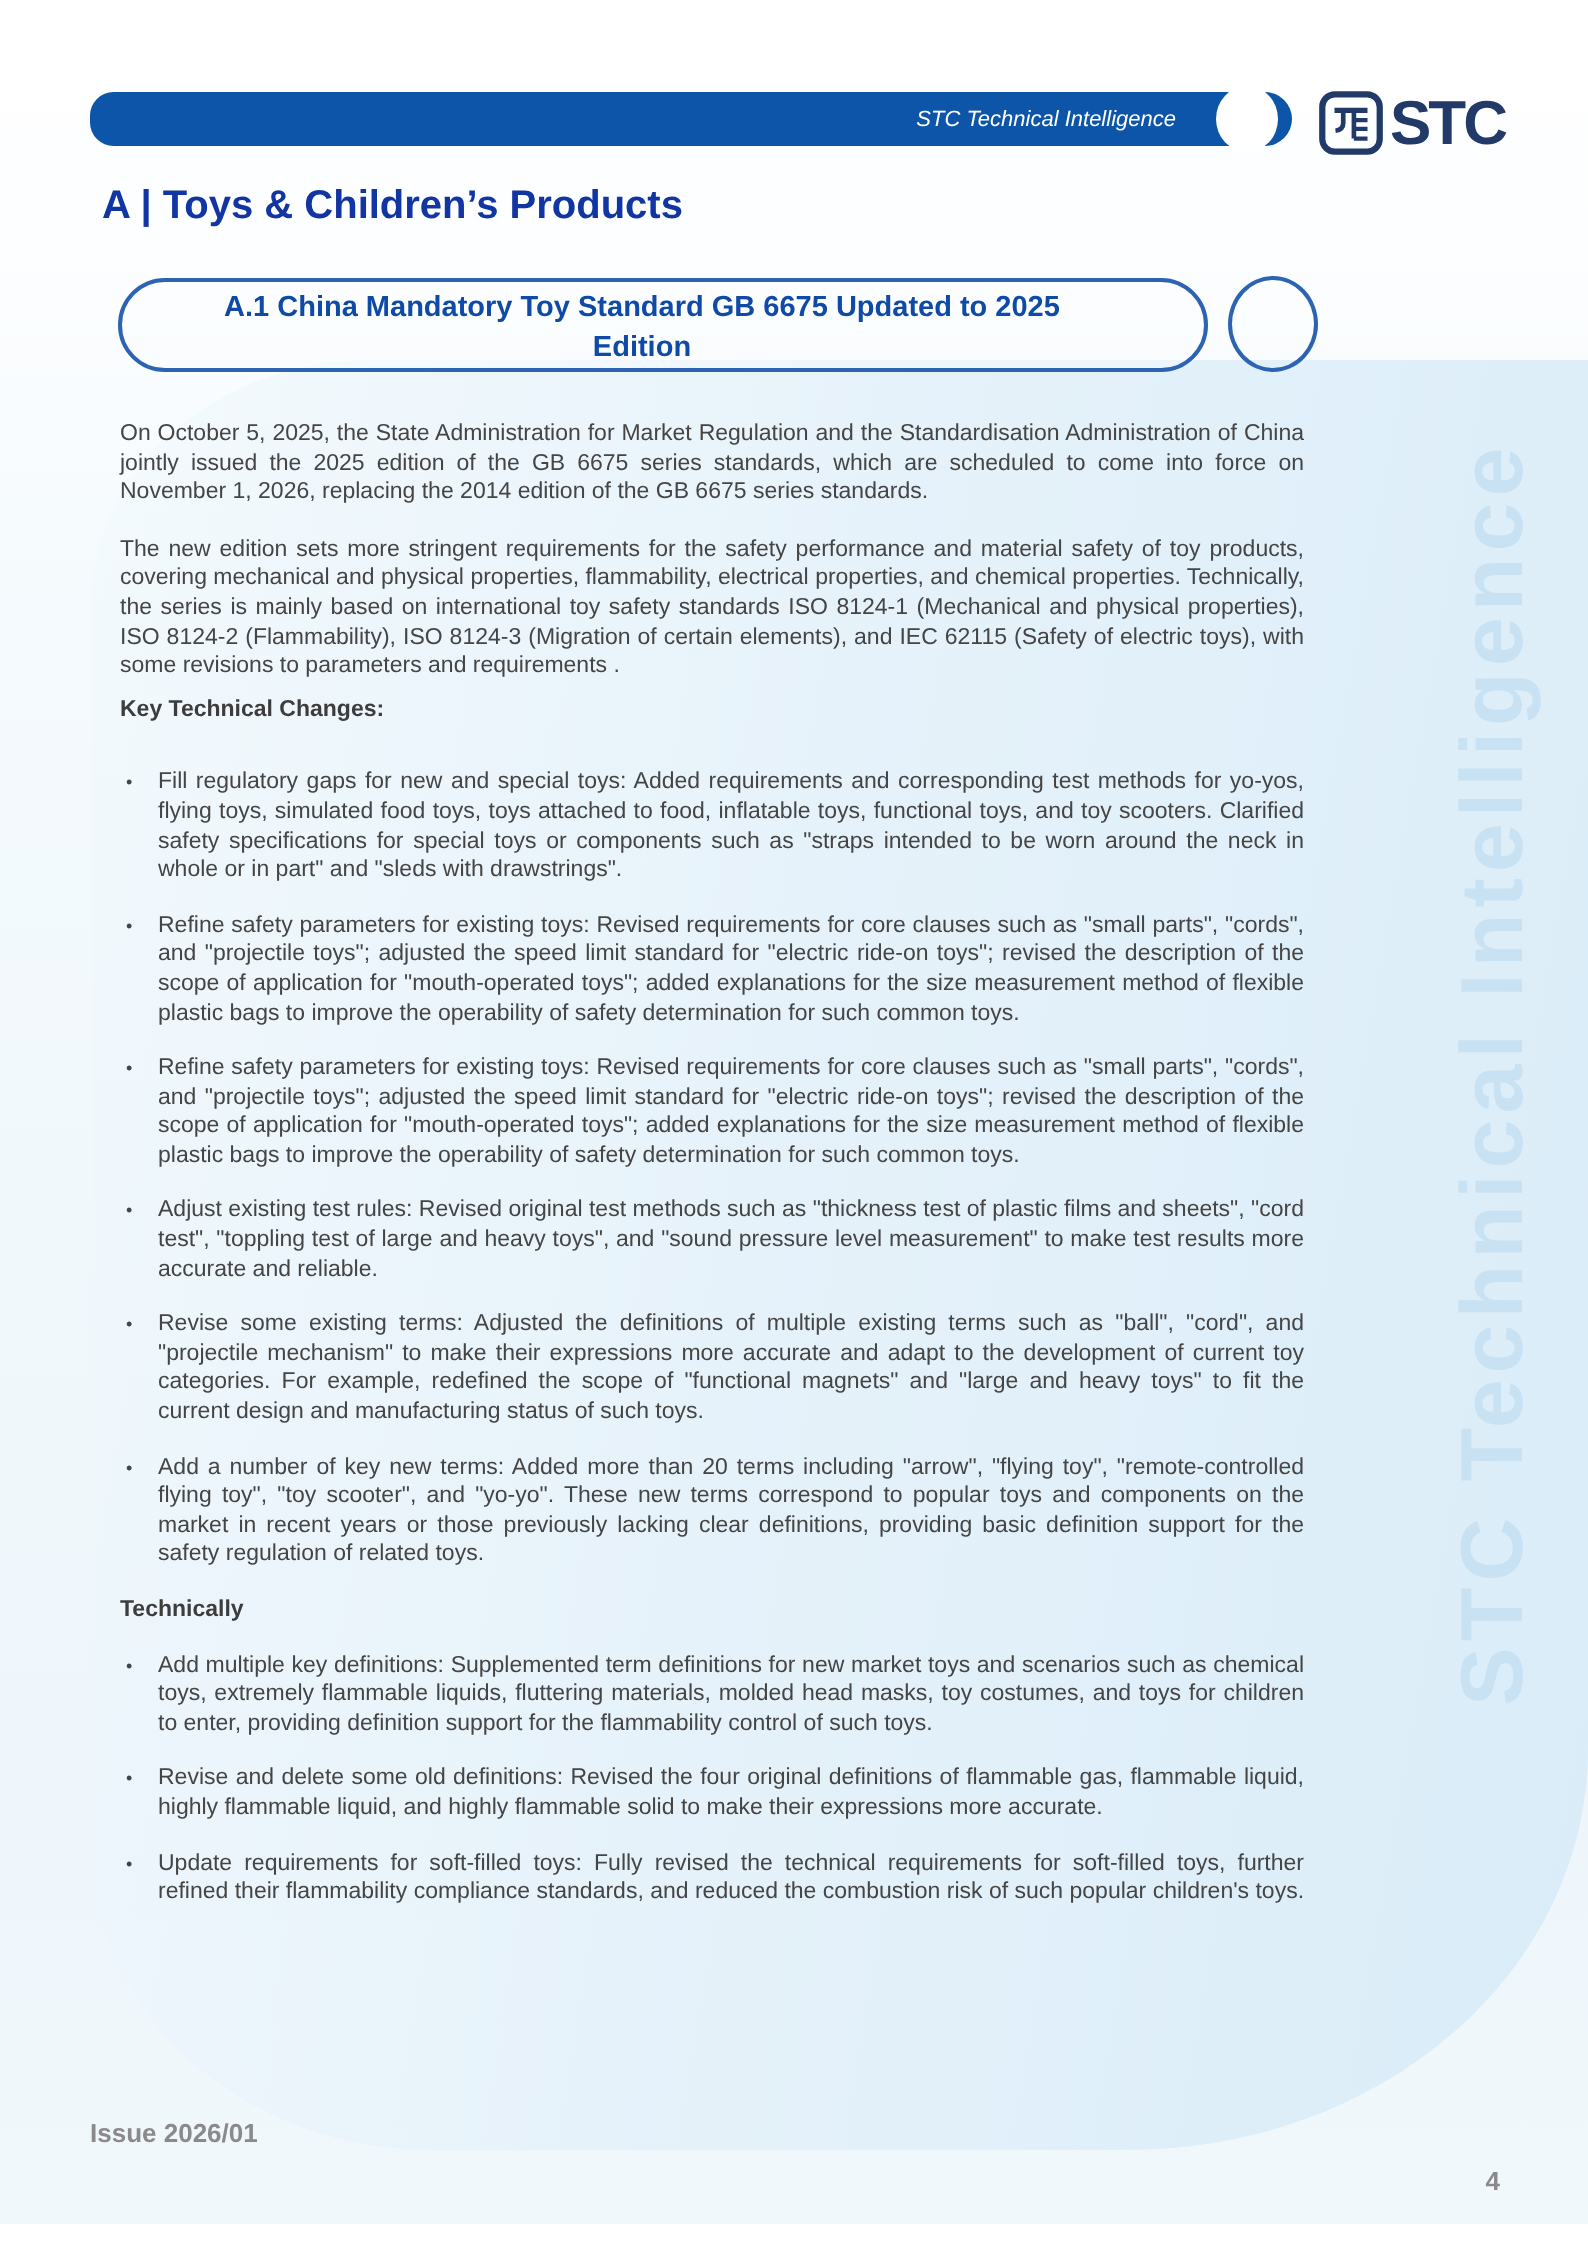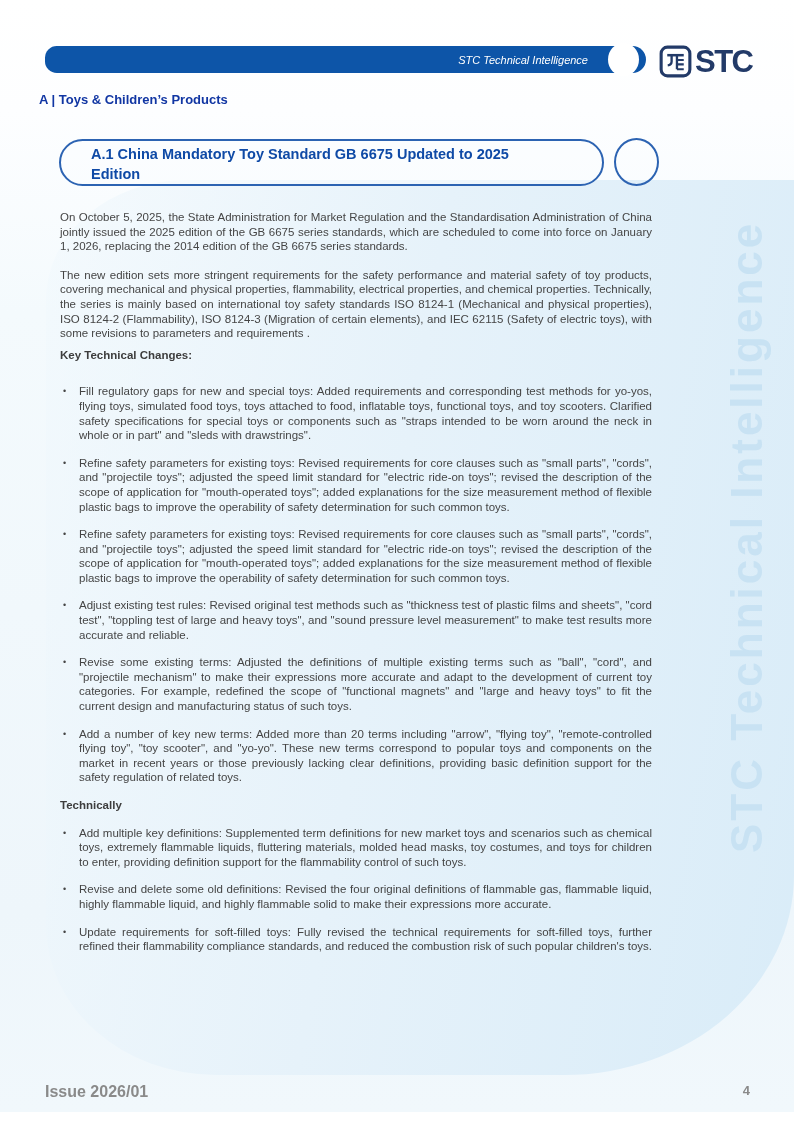--- a/index.html
+++ b/index.html
@@ -29,50 +29,50 @@
   .bar-label {
     position:absolute; right:58px; top:50%; transform:translateY(-50%);
     color:#ffffff; font-style:italic; font-size:11px; white-space:nowrap;
   }
   .bar-notch { position:absolute; right:7px; top:-3px; width:31px; height:33px; background:#ffffff; border-radius:50%; }
   
   .logo { position:absolute; left:659px; top:42px; height:36px; display:flex; align-items:flex-end; }
   .logo-seal { width:33px; height:33px; display:block; }
   .logo-text { font-size:31px; font-weight:800; color:#223a68; letter-spacing:-1.5px; line-height:33px; margin-left:3px; }
   
-  .section-title { position:absolute; left:39px; top:92px; font-size:13px; font-weight:bold; color:#1136a3; }
+  .section-title { position:absolute; left:51px; top:92px; font-size:20px; font-weight:bold; color:#1136a3; }
   
   .article-box {
     position:absolute; left:59px; top:139px; width:545px; height:47px;
     border:2px solid #2c63b2; border-radius:26px;
     background:rgba(250,253,255,0.45);
   }
   .article-box-title {
     display:block; padding:4px 40px 0 30px; width:530px;
-    font-size:14.5px; font-weight:bold; color:#0f4aa6; line-height:1.35;
+    font-size:14.5px; font-weight:bold; color:#0f4aa6; line-height:1.35;text-align:center;
   }
   .article-circle {
     position:absolute; left:614px; top:138px; width:45px; height:48px;
     border:2px solid #2c63b2; border-radius:50%;
   }
   
   .content { position:absolute; left:60px; top:210px; width:592px; color:#454545; font-size:11.5px; line-height:14.6px; }
   .content p { text-align:justify; margin-bottom:14px; }
   .content p.para-2 { margin-bottom:7px; }
   .h-key { font-weight:bold; color:#3d3d3d; margin-bottom:22px; }
   .h-sub { font-weight:bold; color:#3d3d3d; margin-bottom:13px; }
   ul.bullets { list-style:none; margin-bottom:0; }
   ul.bullets li {
     position:relative; padding-left:19px; text-align:justify; margin-bottom:13px;
   }
   ul.bullets li .dot {
     position:absolute; left:3px; top:0; font-size:9px; color:#454545;
   }
   
-  .footer-issue { position:absolute; left:45px; top:1083px; font-size:16px; font-weight:bold; color:#8a8a8a; }
+  .footer-issue { position:absolute; left:45px; top:1059px; font-size:13px; font-weight:bold; color:#8a8a8a; }
   .footer-page { position:absolute; right:44px; top:1083px; font-size:13px; font-weight:bold; color:#8a8a8a; }
 </style>
 </head>
 <body>
 
 <div class="page">
 
   <div class="bg-wash"></div>
 
   <div class="watermark">STC Technical Intelligence</div>
@@ -96,21 +96,21 @@
 
   <div class="section-title">A | Toys &amp; Children’s Products</div>
 
   <div class="article-box">
     <span class="article-box-title">A.1 China Mandatory Toy Standard GB 6675 Updated to 2025 Edition</span>
   </div>
   <div class="article-circle"></div>
 
   <div class="content">
 
-    <p>On October 5, 2025, the State Administration for Market Regulation and the Standardisation Administration of China jointly issued the 2025 edition of the GB 6675 series standards, which are scheduled to come into force on January 1, 2026, replacing the 2014 edition of the GB 6675 series standards.</p>
+    <p>On October 5, 2025, the State Administration for Market Regulation and the Standardisation Administration of China jointly issued the 2025 edition of the GB 6675 series standards, which are scheduled to come into force on November 1, 2026, replacing the 2014 edition of the GB 6675 series standards.</p>
     <p class="para-2">The new edition sets more stringent requirements for the safety performance and material safety of toy products, covering mechanical and physical properties, flammability, electrical properties, and chemical properties. Technically, the series is mainly based on international toy safety standards ISO 8124-1 (Mechanical and physical properties), ISO 8124-2 (Flammability), ISO 8124-3 (Migration of certain elements), and IEC 62115 (Safety of electric toys), with some revisions to parameters and requirements .</p>
 
     <div class="h-key">Key Technical Changes:</div>
 
 
     <ul class="bullets">
       <li><span class="dot">•</span><span>Fill regulatory gaps for new and special toys: Added requirements and corresponding test methods for yo-yos, flying toys, simulated food toys, toys attached to food, inflatable toys, functional toys, and toy scooters. Clarified safety specifications for special toys or components such as "straps intended to be worn around the neck in whole or in part" and "sleds with drawstrings".</span></li>
       <li><span class="dot">•</span><span>Refine safety parameters for existing toys: Revised requirements for core clauses such as "small parts", "cords", and "projectile toys"; adjusted the speed limit standard for "electric ride-on toys"; revised the description of the scope of application for "mouth-operated toys"; added explanations for the size measurement method of flexible plastic bags to improve the operability of safety determination for such common toys.</span></li>
       <li><span class="dot">•</span><span>Refine safety parameters for existing toys: Revised requirements for core clauses such as "small parts", "cords", and "projectile toys"; adjusted the speed limit standard for "electric ride-on toys"; revised the description of the scope of application for "mouth-operated toys"; added explanations for the size measurement method of flexible plastic bags to improve the operability of safety determination for such common toys.</span></li>
       <li><span class="dot">•</span><span>Adjust existing test rules: Revised original test methods such as "thickness test of plastic films and sheets", "cord test", "toppling test of large and heavy toys", and "sound pressure level measurement" to make test results more accurate and reliable.</span></li>

